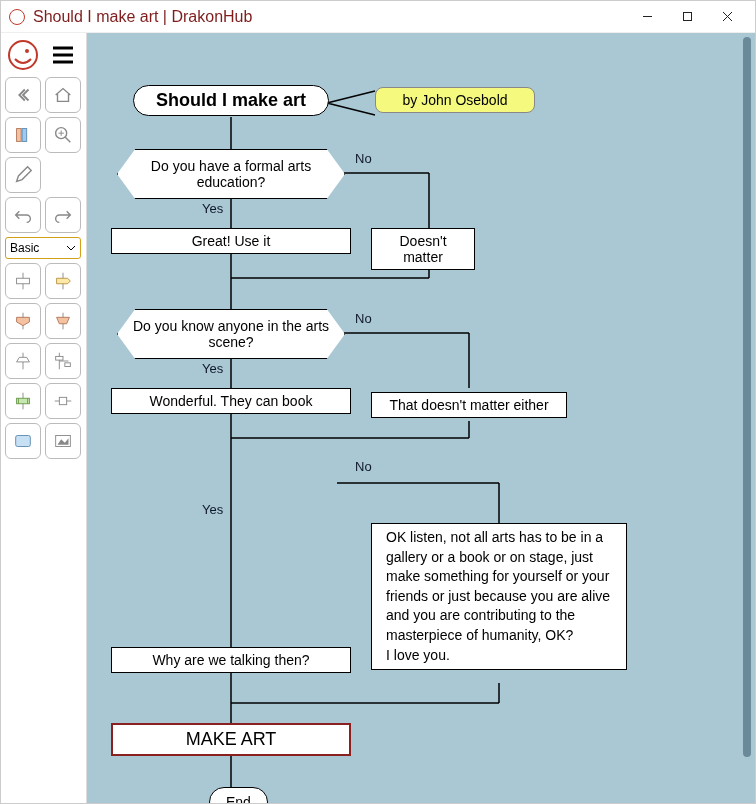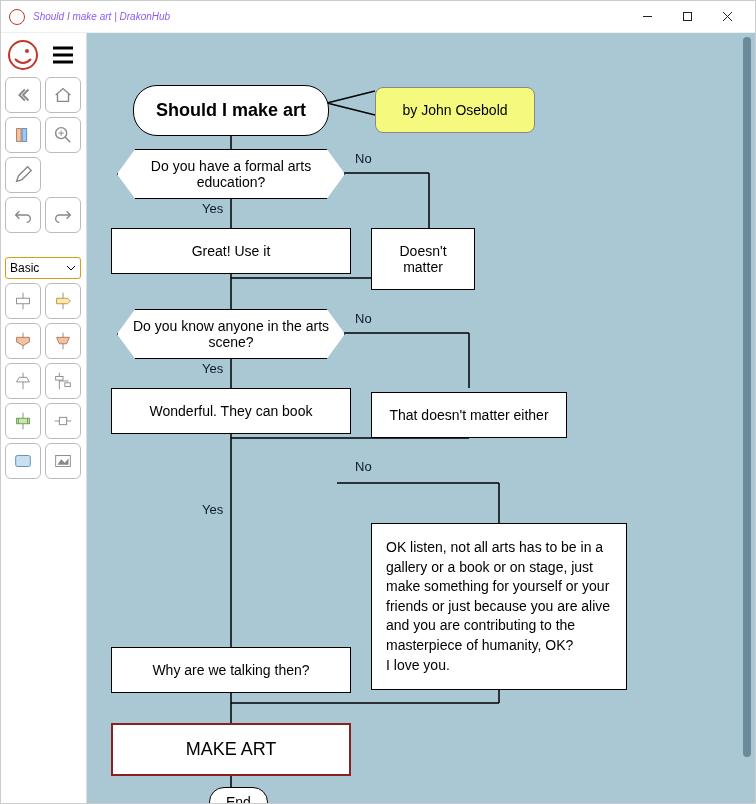--- a/index.html
+++ b/index.html
@@ -20,21 +20,21 @@
   background: #fff;
   border-bottom: 1px solid #eee;
 }
 .titlebar .favicon {
   width: 16px; height: 16px;
   border: 1.5px solid #c0392b;
   border-radius: 50%;
   margin-right: 8px;
   position: relative;
 }
-.titlebar .title { flex: 1; font-size: 10px; color: #8b5cf6; font-style: italic; }
+.titlebar .title { flex: 1; font-size: 16px; color: #7f1d1d; }
 .titlebar .winbtn {
   width: 40px; height: 28px;
   display: flex; align-items: center; justify-content: center;
   color: #222;
 }
 .winbtn svg { width: 11px; height: 11px; }
 
 .main {
   display: flex;
   height: calc(100% - 32px);
@@ -72,21 +72,20 @@
   width: 76px;
   height: 22px;
   border: 1.5px solid #d4a017;
   border-radius: 3px;
   background: #fff;
   font-size: 12px;
   display: flex;
   align-items: center;
   padding: 0 4px;
   justify-content: space-between;
-  margin-top: 20px;
 }
 
 .canvas {
   flex: 1;
   background: #a9c8d4;
   position: relative;
   overflow: hidden;
 }
 .scrollbar {
   position: absolute;
@@ -97,21 +96,21 @@
 }
 
 .node {
   position: absolute;
   background: #fff;
   border: 1px solid #000;
   display: flex;
   align-items: center;
   justify-content: center;
   text-align: center;
-  padding: 14px 14px;
+  padding: 4px 14px;
 }
 .title-node {
   border-radius: 24px;
   font-weight: bold;
   font-size: 18px;
 }
 .author-node {
   background: #f5fa7e;
   border-radius: 8px;
   border: 1px solid #888;

